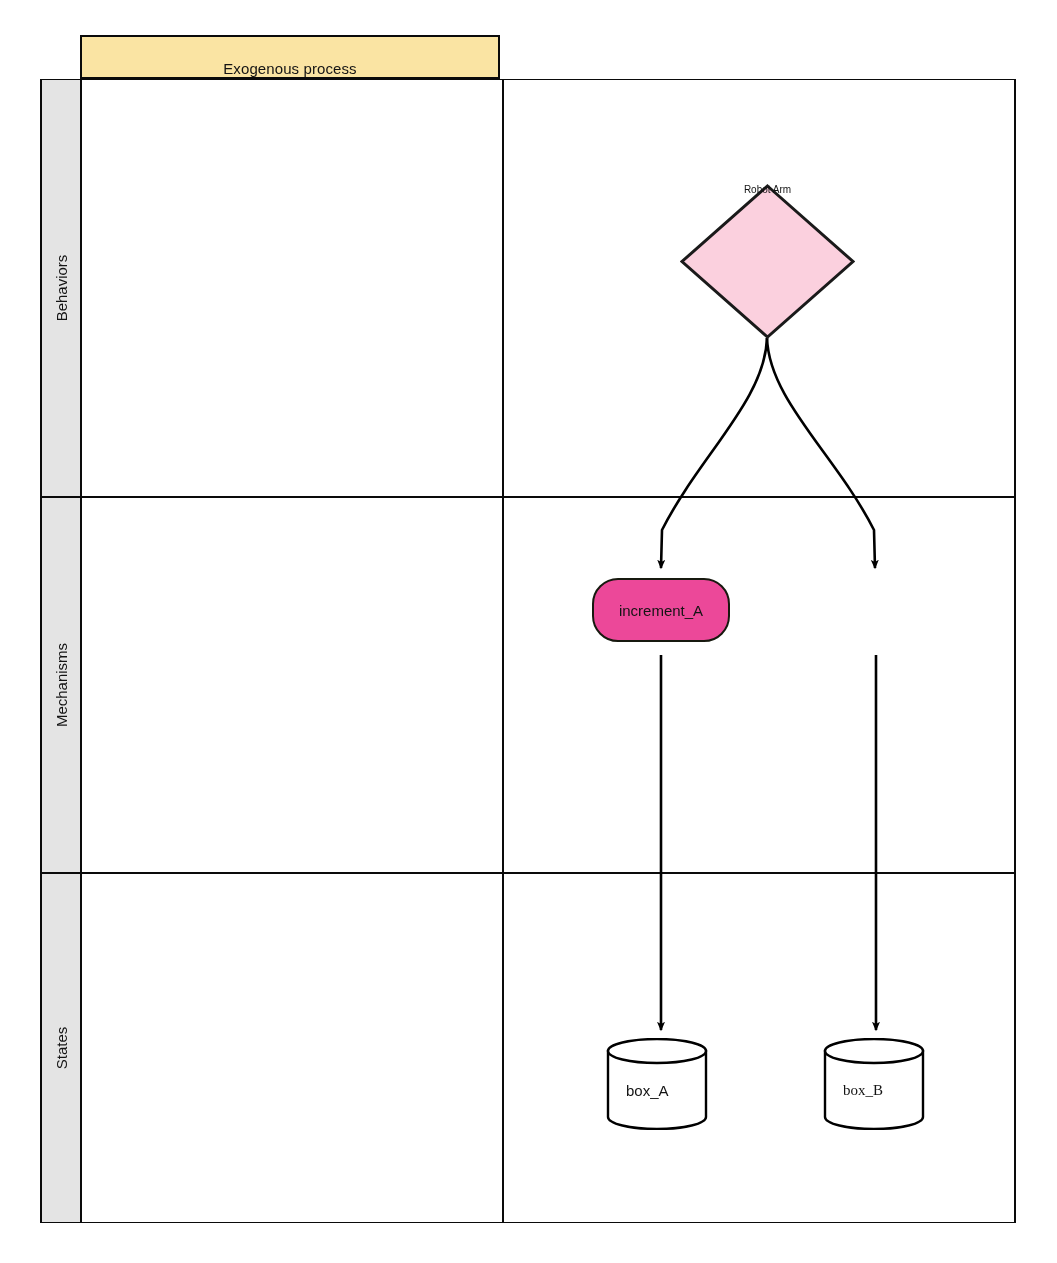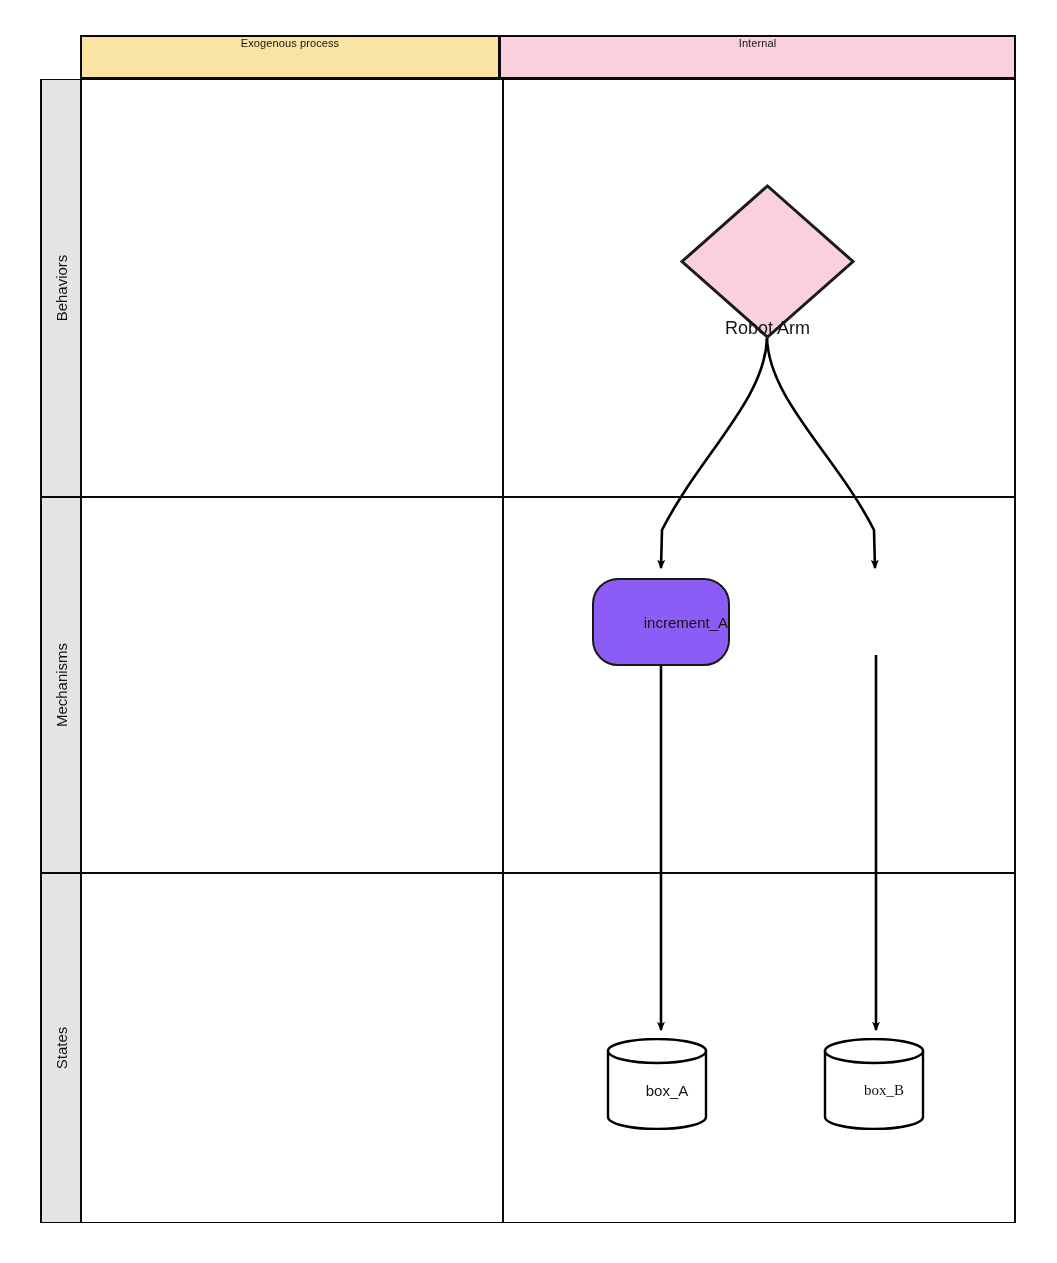--- a/index.html
+++ b/index.html
@@ -31,23 +31,23 @@
     height: 1188px;
   }
 
   .col-header {
     position: absolute;
     top: 0;
     height: 44px;
     box-sizing: border-box;
     border: 2px solid #0a0a0a;
     display: flex;
-    align-items: flex-start;
+    align-items: flex-end;
     justify-content: center;
-    font-size: 11px;
+    font-size: 15px;
     color: #141414;
     letter-spacing: 0.1px;
   }
   .col-header.exogenous {
     left: 40px;
     width: 420px;
     background: #fae4a3;
   }
   .col-header.internal {
     left: 460px;
@@ -118,51 +118,50 @@
     top: 184px;
     width: 175px;
     height: 155px;
   }
   .diamond-wrap svg { display: block; }
   .diamond-label {
     position: absolute;
     left: 0; top: 0;
     width: 175px; height: 155px;
     display: flex;
-    align-items: flex-end;
+    align-items: flex-start;
     justify-content: center;
-    font-size: 18px;
+    font-size: 10px;
     color: #141414;
   }
 
   
   .proc {
     border: 2px solid #17190f;
     border-radius: 26px;
-    background: #8b5cf6;
-    height: 88px;
-    justify-content: flex-end;
+    background: #ec4899;
+    height: 64px;
   }
   .proc-a { left: 592px; top: 578px; width: 138px; }
   .proc-b { left: 808px; top: 578px; width: 138px; }
 
   
   .cyl-wrap { position: absolute; }
   .cyl-a { left: 606px; top: 1038px; width: 102px; height: 92px; }
   .cyl-b { left: 823px; top: 1038px; width: 102px; height: 92px; font-family: Liberation Serif, serif; }
   .cyl-wrap svg { display: block; }
   .cyl-label {
     position: absolute;
     left: 0;
     top: 0;
     width: 100%;
     height: 100%;
     display: flex;
     align-items: center;
-    justify-content: center;
+    justify-content: flex-start;
     padding-top: 12px;
     box-sizing: border-box;
     font-size: 15px;
     color: #141414;
     padding-left: 20px;
   }
 
   
   #edges {
     position: absolute;
@@ -174,23 +173,20 @@
 </style>
 </head>
 <body>
 
 <div id="canvas">
 
   <div class="pool">
 
     <div class="col-header exogenous">
       <span>Exogenous process</span>
-    </div>
-    <div class="col-header internal">
-      <span>Internal</span>
     </div>
 
     <div class="row-band band-behaviors">
       <span class="rot">Behaviors</span>
     </div>
     <div class="row-cells band-behaviors">
       <div class="vsplit"></div>
     </div>
 
     <div class="row-band band-mechanisms">

